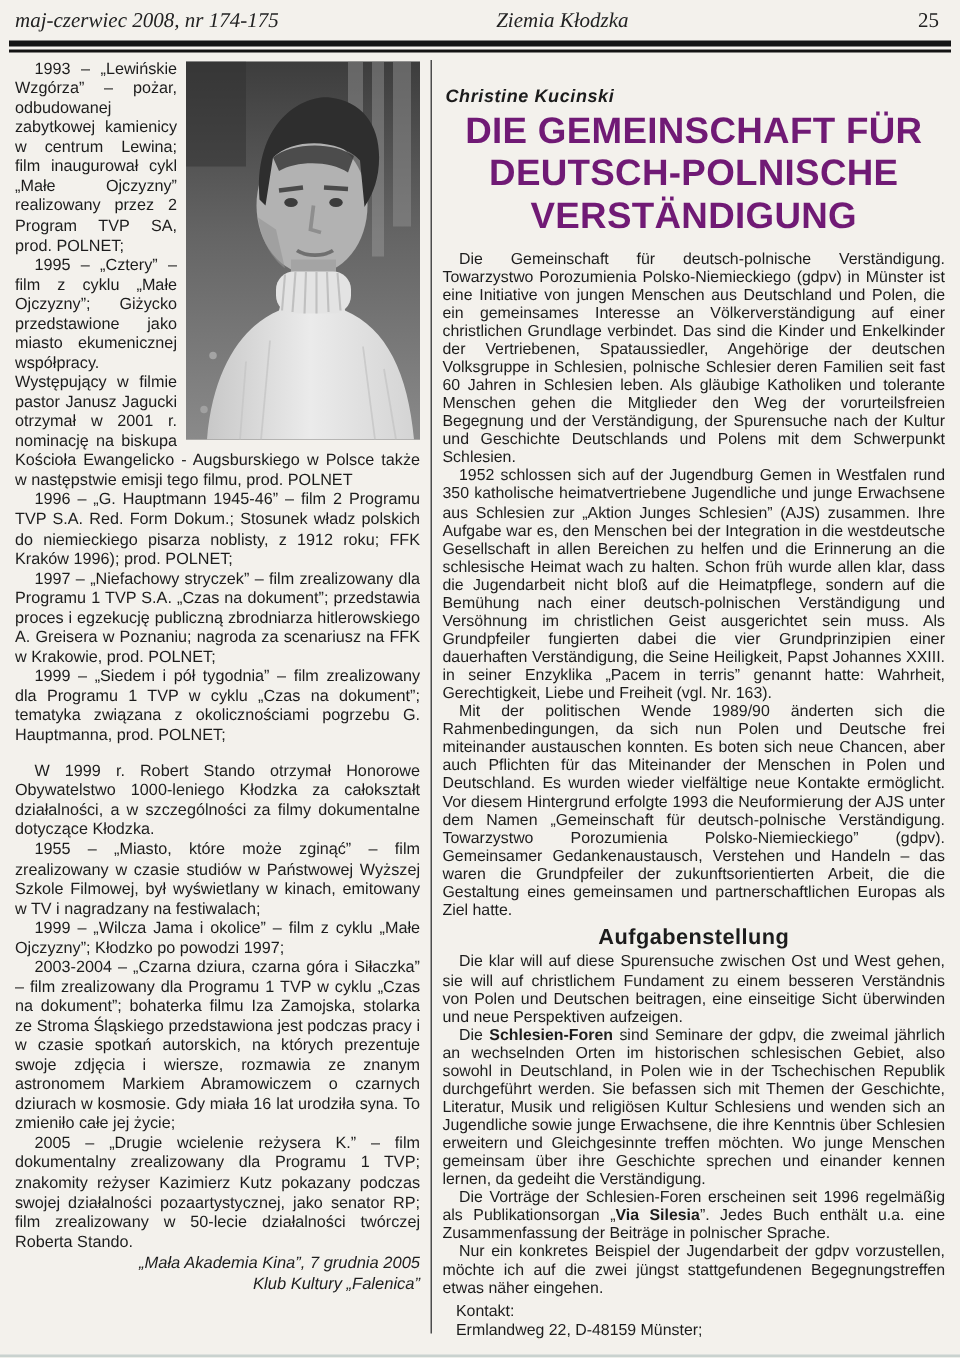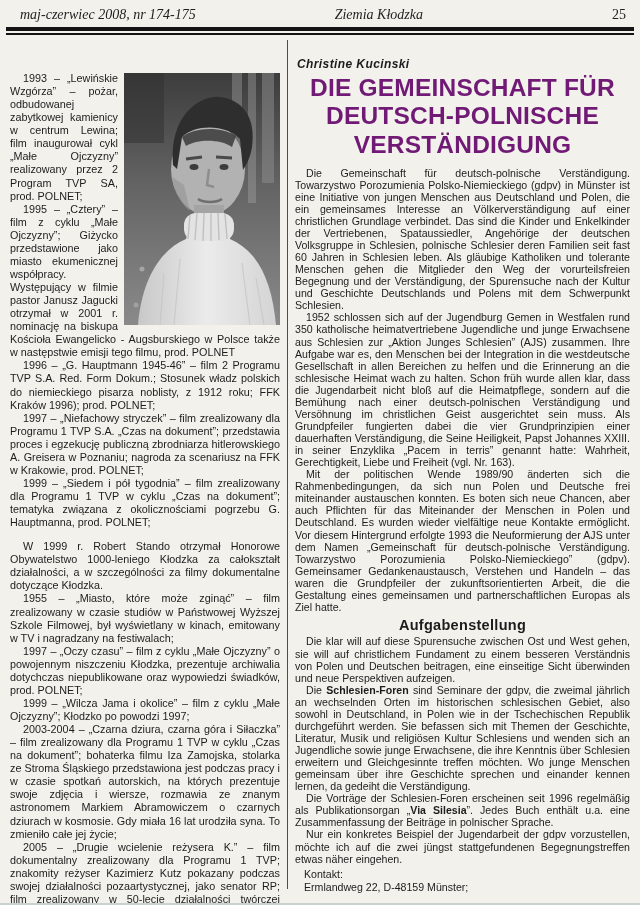--- a/index.html
+++ b/index.html
@@ -7,33 +7,33 @@
     width:640px;height:905px;
     background:#f3f1ec;
     color:#1c1c1c;
     font-family:"Liberation Sans",sans-serif;
     position:relative;overflow:hidden;
     box-sizing:border-box;
     border-bottom:2px solid #c9d2cf;
   }
   .header{
     display:flex;align-items:baseline;
-    padding:7px 14px 3px 20px;
+    padding:7px 14px 3px 10px;
     font-family:"Liberation Serif",serif;
     font-style:italic;font-size:14px;color:#222;
   }
   .h-issue{flex:1.55;}
   .h-title{flex:0 0 auto;}
   .h-page{flex:1;text-align:right;font-style:normal;}
   .rule{margin:1px 6px 0 6px;border-top:4px solid #141414;border-bottom:2px solid #141414;height:2px;}
   .cols{display:flex;padding:5px 8px 0 10px;height:860px;box-sizing:border-box;}
   .col-left{
     width:270px;flex:0 0 270px;
     font-size:10.8px;line-height:1.21;text-align:justify;
-    hyphens:auto;margin-top:32px;-webkit-hyphens:auto;
+    hyphens:auto;-webkit-hyphens:auto;
   }
   .divider{width:1px;background:#4c4c4c;margin:0 7px 6px 7px;}
   .col-right{
     flex:1;min-width:0;
     font-size:10.6px;line-height:1.14;text-align:justify;
     hyphens:auto;-webkit-hyphens:auto;
     padding-right:2px;
   }
   .photo{
     float:right;width:156px;height:252px;
@@ -122,21 +122,20 @@
         </svg>
       </div>
 
       <p class="lp">1993 – „Lewińskie Wzgórza” – pożar, odbudowanej zabytkowej kamienicy w centrum Lewina; film inaugurował cykl „Małe Ojczyzny” realizowany przez 2 Program TVP SA, prod. POLNET;</p>
       <p class="lp">1995 – „Cztery” – film z cyklu „Małe Ojczyzny”; Giżycko przedstawione jako miasto ekumenicznej współpracy. Występujący w filmie pastor Janusz Jagucki otrzymał w 2001 r. nominację na biskupa Kościoła Ewangelicko - Augsburskiego w Polsce także w następstwie emisji tego filmu, prod. POLNET</p>
       <p class="lp">1996 – „G. Hauptmann 1945-46” – film 2 Programu TVP S.A. Red. Form Dokum.; Stosunek władz polskich do niemieckiego pisarza noblisty, z 1912 roku; FFK Kraków 1996); prod. POLNET;</p>
       <p class="lp">1997 – „Niefachowy stryczek” – film zrealizowany dla Programu 1 TVP S.A. „Czas na dokument”; przedstawia proces i egzekucję publiczną zbrodniarza hitlerowskiego A. Greisera w Poznaniu; nagroda za scenariusz na FFK w Krakowie, prod. POLNET;</p>
       <p class="lp">1999 – „Siedem i pół tygodnia” – film zrealizowany dla Programu 1 TVP w cyklu „Czas na dokument”; tematyka związana z okolicznościami pogrzebu G. Hauptmanna, prod. POLNET;</p>
       <p class="lp gap">W 1999 r. Robert Stando otrzymał Honorowe Obywatelstwo 1000-leniego Kłodzka za całokształt działalności, a w szczególności za filmy dokumentalne dotyczące Kłodzka.</p>
       <p class="lp">1955 – „Miasto, które może zginąć” – film zrealizowany w czasie studiów w Państwowej Wyższej Szkole Filmowej, był wyświetlany w kinach, emitowany w TV i nagradzany na festiwalach;</p>
-      <p class="lp">1997 – „Oczy czasu” – film z cyklu „Małe Ojczyzny” o powojennym niszczeniu Kłodzka, prezentuje archiwalia dotychczas niepublikowane oraz wypowiedzi świadków, prod. POLNET;</p>
       <p class="lp">1999 – „Wilcza Jama i okolice” – film z cyklu „Małe Ojczyzny”; Kłodzko po powodzi 1997;</p>
       <p class="lp">2003-2004 – „Czarna dziura, czarna góra i Siłaczka” – film zrealizowany dla Programu 1 TVP w cyklu „Czas na dokument”; bohaterka filmu Iza Zamojska, stolarka ze Stroma Śląskiego przedstawiona jest podczas pracy i w czasie spotkań autorskich, na których prezentuje swoje zdjęcia i wiersze, rozmawia ze znanym astronomem Markiem Abramowiczem o czarnych dziurach w kosmosie. Gdy miała 16 lat urodziła syna. To zmieniło całe jej życie;</p>
       <p class="lp">2005 – „Drugie wcielenie reżysera K.” – film dokumentalny zrealizowany dla Programu 1 TVP; znakomity reżyser Kazimierz Kutz pokazany podczas swojej działalności pozaartystycznej, jako senator RP; film zrealizowany w 50-lecie działalności twórczej Roberta Stando.</p>
       <div class="sig">
         <div>„Mała Akademia Kina”, 7 grudnia 2005</div>
         <div>Klub Kultury „Falenica”</div>
       </div>
     </div>
 
     <div class="divider"></div>

